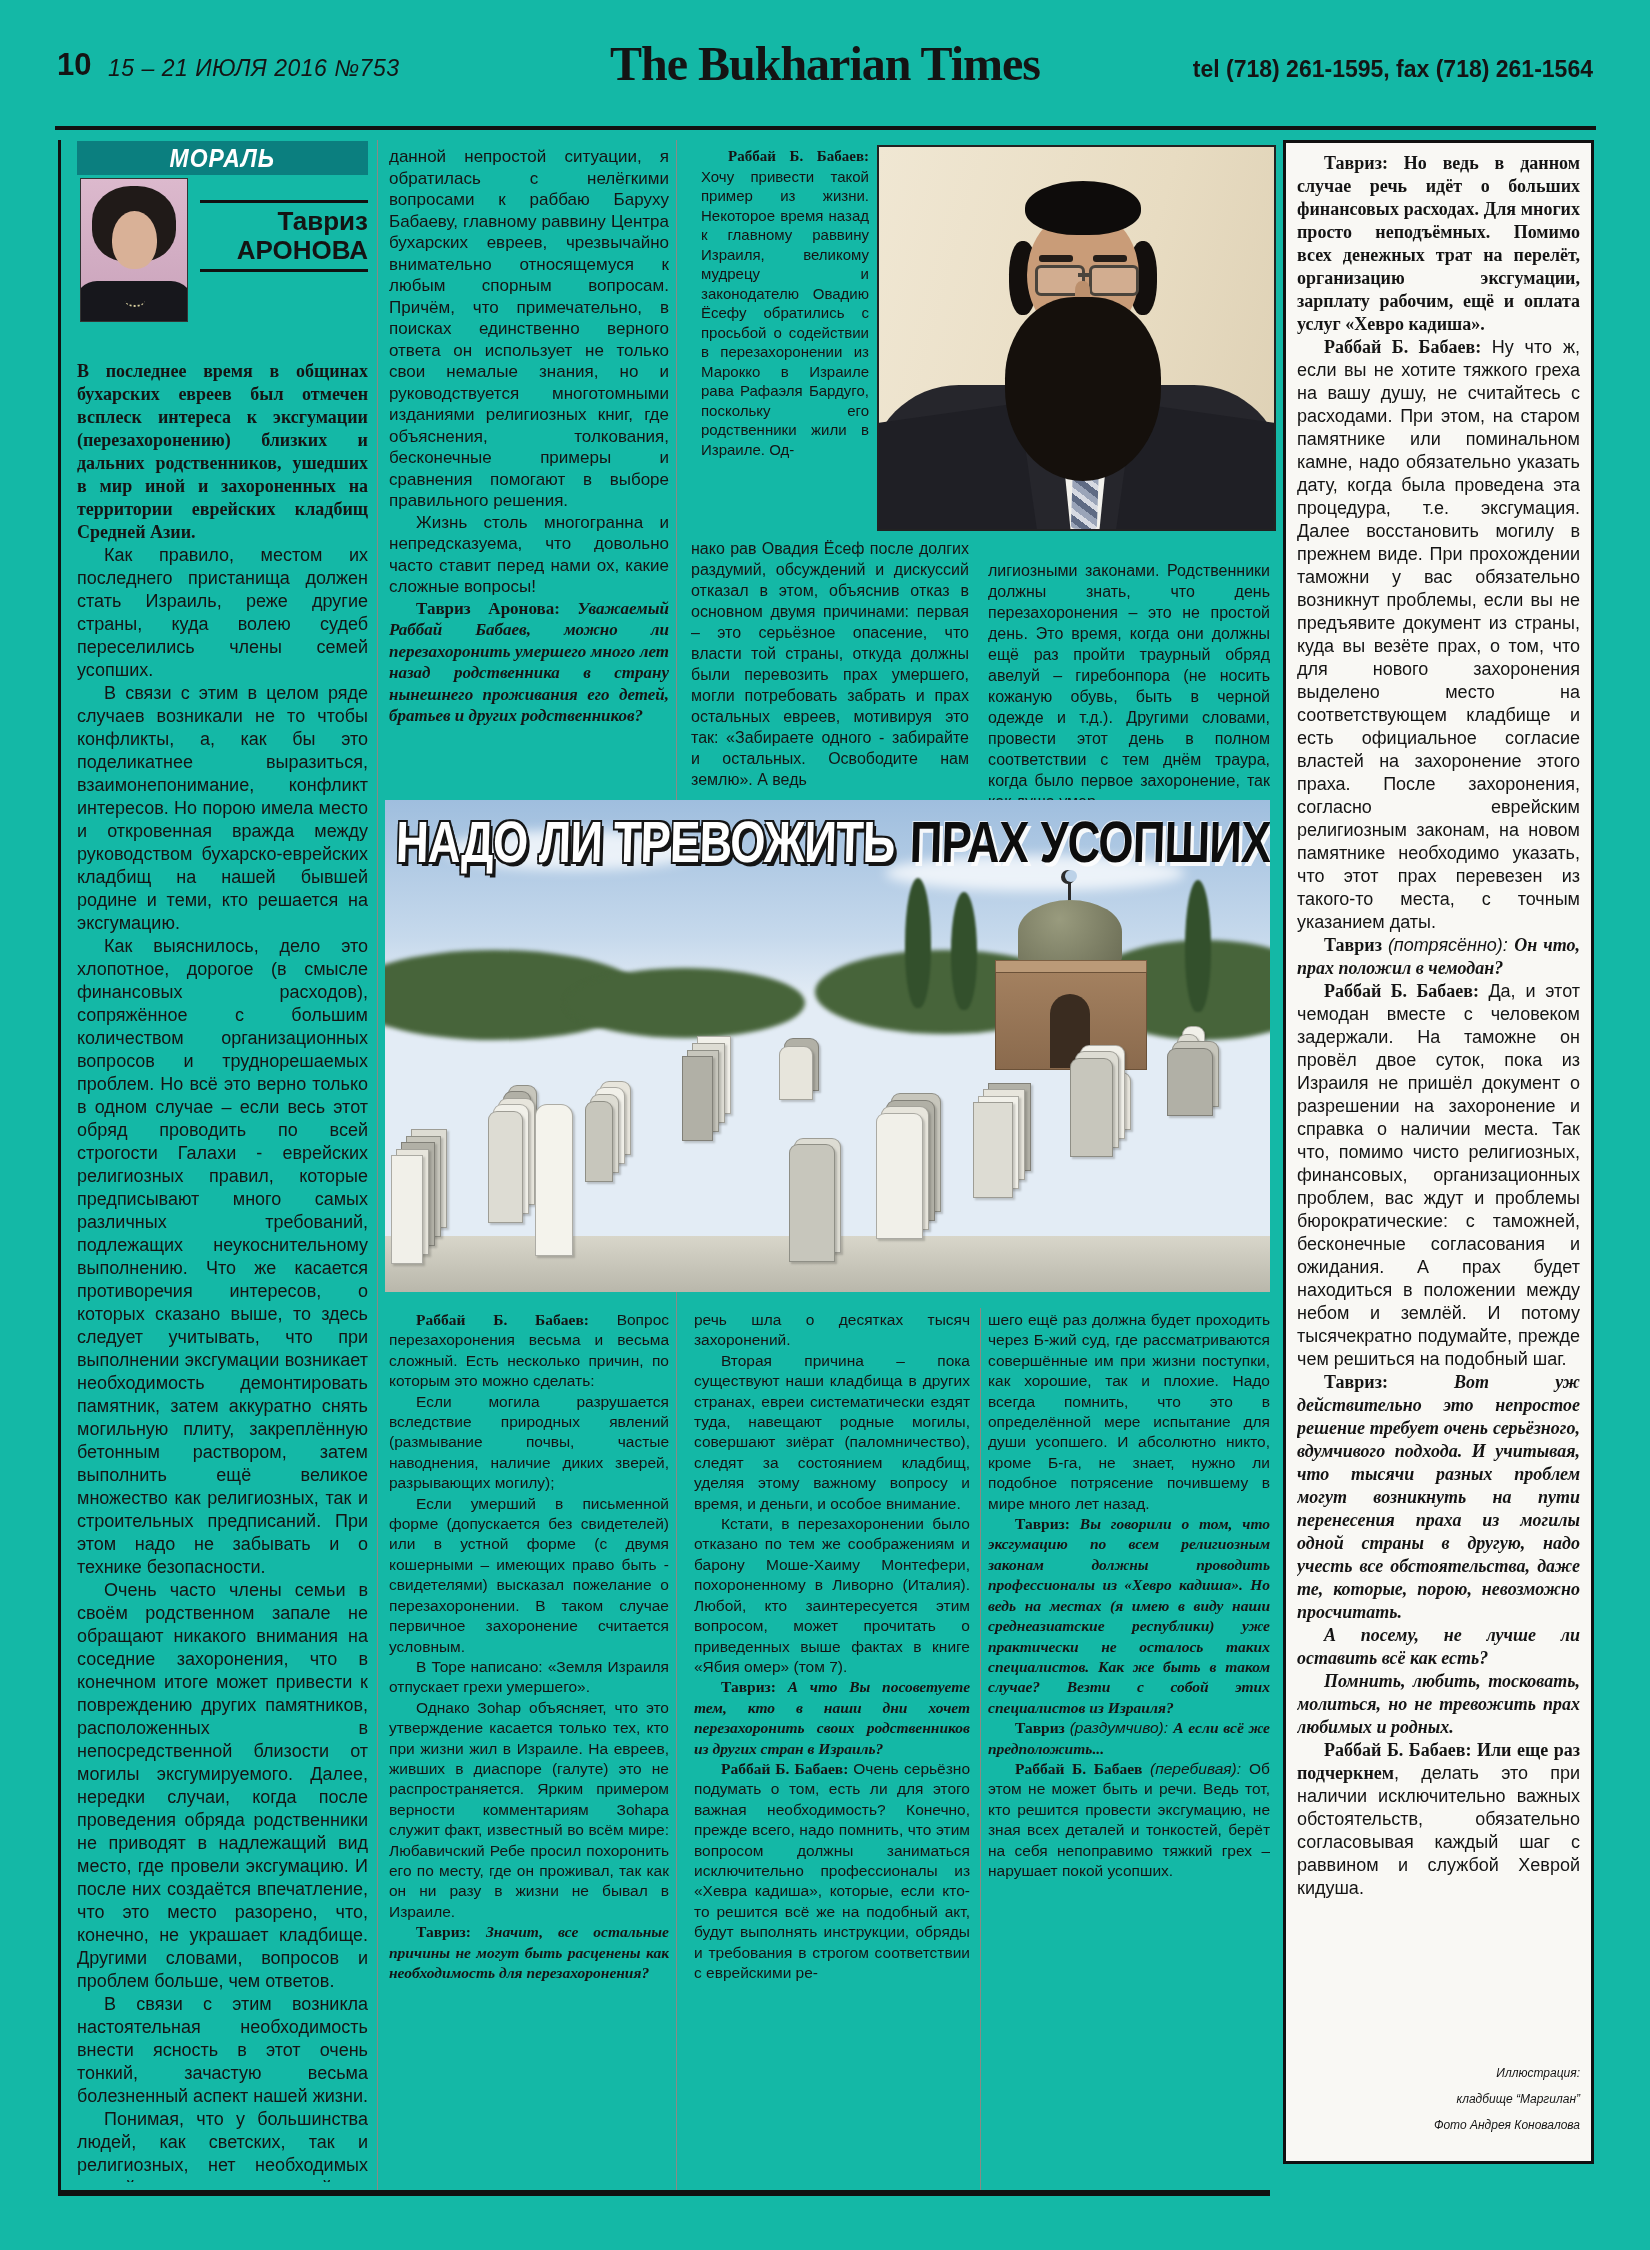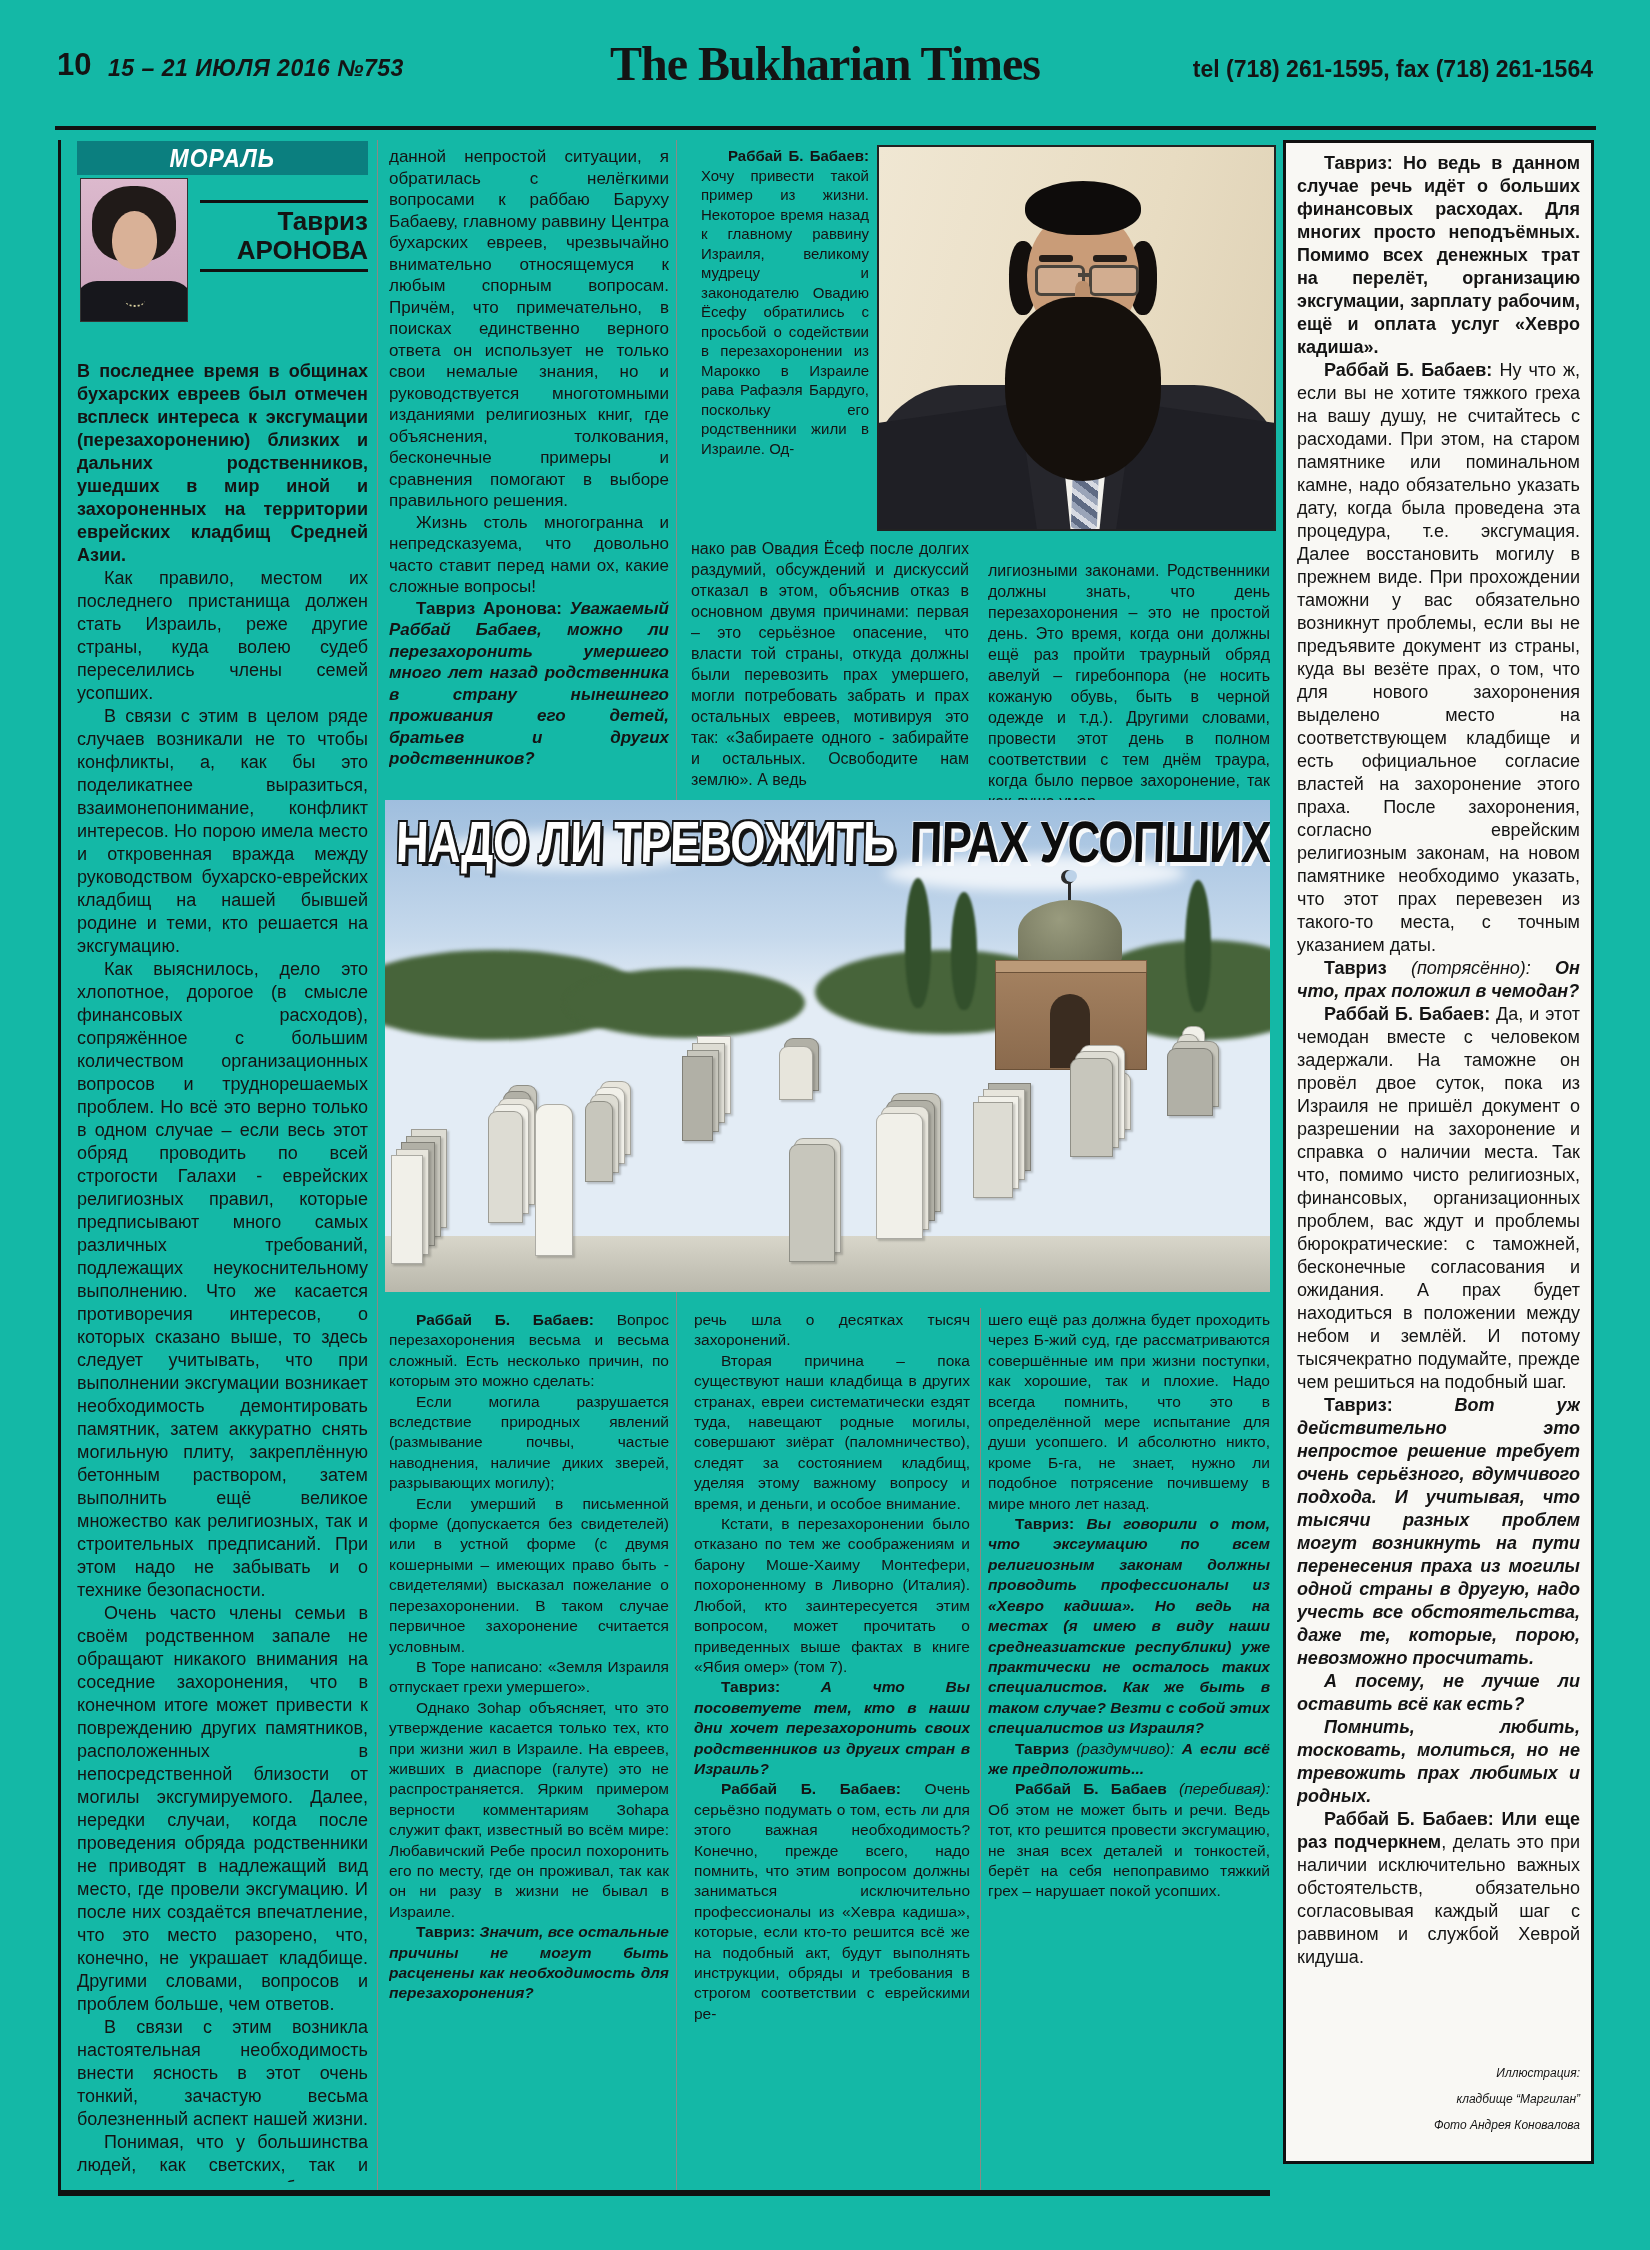--- a/index.html
+++ b/index.html
@@ -1,34 +1,34 @@
 <!DOCTYPE html>
 <html lang="ru"><head>
 <meta charset="utf-8">
 <style>
   html,body{margin:0;padding:0;background:#8b8b8b;}
   .page{position:relative;width:1650px;height:2250px;background:#14b8a6;color:#141414;
         font-family:"Liberation Sans","DejaVu Sans",sans-serif;overflow:hidden;}
   
   .pagenum{position:absolute;left:57px;top:47px;font-size:31px;font-weight:bold;}
-  .issue{position:absolute;left:108px;top:55px;font-size:23px;font-weight:bold;font-style:italic;letter-spacing:.5px;}
+  .issue{position:absolute;left:108px;top:55px;font-size:23px;font-weight:normal;font-style:italic;letter-spacing:.5px;}
   .masthead{position:absolute;left:0;right:0;top:36px;text-align:center;
             font-family:"Liberation Serif","DejaVu Serif",serif;font-weight:bold;font-size:48px;letter-spacing:-1px;}
   .contact{position:absolute;right:57px;top:56px;font-size:23px;font-weight:bold;}
   .hrule{position:absolute;left:55px;width:1541px;top:126px;height:4px;background:#111;}
   .leftrule{position:absolute;left:58px;top:140px;width:3px;height:2056px;background:#111;}
   .vrule{position:absolute;width:1px;background:#8a8a85;z-index:1;}
   .botrule{position:absolute;left:58px;top:2190px;width:1212px;height:6px;background:#111;}
   
   .coltext{position:absolute;overflow:hidden;text-align:justify;}
   .coltext p{margin:0;text-indent:27px;text-align:justify;}
   .coltext p.ni{text-indent:0;}
   .coltext p.lead{font-weight:bold;}
   .coltext p.cr{text-indent:0;text-align:right;font-style:italic;line-height:26px;}
-  .fb{font-weight:bold;} .fi{font-style:italic;}
+  .fb{font-weight:bold;font-family:Liberation Serif, serif;} .fi{font-style:italic;}
   #col1-text{left:77px;top:360px;width:291px;height:1822px;font-size:18px;line-height:23px;}
   #col2-text{left:389px;top:146px;width:280px;height:650px;font-size:17px;line-height:21.5px;}
   #col3-narrow{left:701px;top:146px;width:168px;height:384px;font-size:15px;line-height:19.5px;}
   #col3-wide{left:691px;top:538px;width:278px;height:256px;font-size:16px;line-height:21px;}
   #col4-below{left:988px;top:560px;width:282px;height:256px;font-size:16px;line-height:21px;}
   #bottom-a{left:389px;top:1310px;width:280px;height:876px;font-size:15.5px;line-height:20.4px;}
   #bottom-b{left:694px;top:1310px;width:276px;height:876px;font-size:15.5px;line-height:20.4px;}
   #bottom-c{left:988px;top:1310px;width:282px;height:876px;font-size:15.5px;line-height:20.4px;}
   
   .moral{position:absolute;left:77px;top:141px;width:291px;height:34px;display:flex;align-items:center;justify-content:center;}

